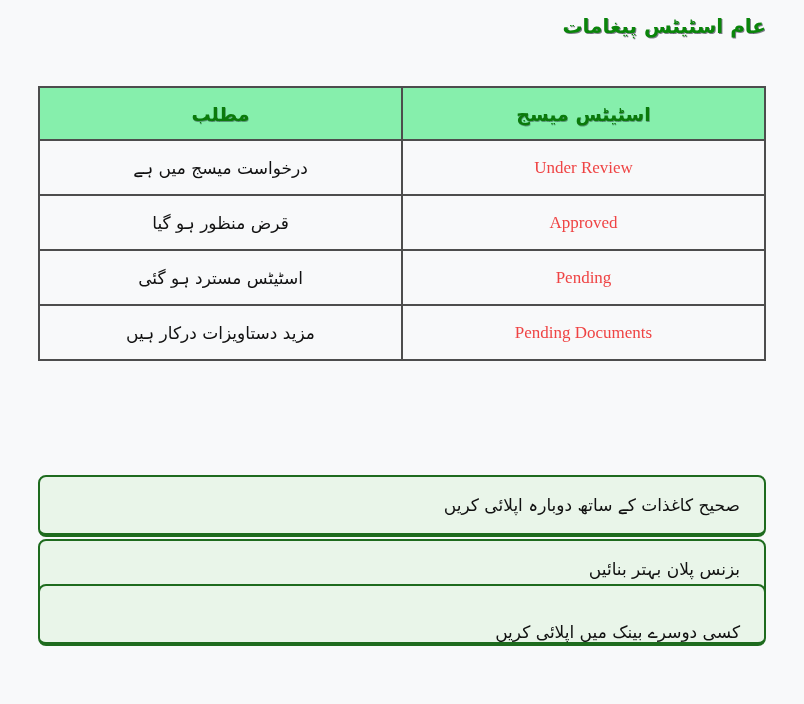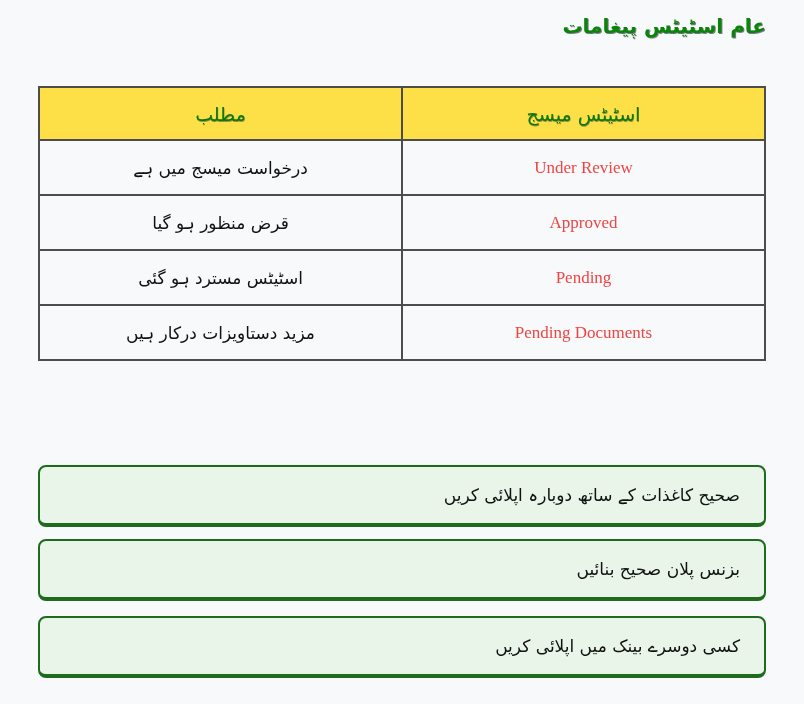--- a/index.html
+++ b/index.html
@@ -38,24 +38,24 @@
     border-collapse: collapse;
     table-layout: fixed;
   }
   #status-table th, #status-table td {
     border: 2px solid #4d4d4d;
     text-align: center;
     vertical-align: middle;
   }
   #status-table th {
     height: 53px;
-    background: #fde047;
+    background: #86efac;
     color: #0a7a0a;
     font-size: 19px;
-    font-weight: normal;
+    font-weight: bold;
     text-shadow: 0.5px 0.5px 0 rgba(20,20,40,0.4);
   }
   #status-table td { height: 55px; }
   #status-table td.meaning-cell {
     font-size: 17px;
     color: #111;
   }
   #status-table td.status-cell {
     font-family: "Liberation Serif", serif;
     font-size: 17px;
@@ -68,23 +68,23 @@
     width: 728px;
     height: 62px;
     background: #e9f5e9;
     border: 2px solid #1e6b1e;
     border-bottom-width: 4px;
     border-radius: 8px;
     display: flex;
     align-items: center;
     padding: 0 24px;
   }
-  #suggestion-0 { top: 465px; }
+  #suggestion-0 { top: 475px; }
   #suggestion-1 { top: 539px; }
-  #suggestion-2 { top: 616px; }
+  #suggestion-2 { top: 584px; align-items: flex-end; }
   .suggestion-text {
     font-size: 17px;
     color: #111;
     white-space: nowrap;
   }
 </style>
 </head>
 <body>
 
 <div id="doc">
@@ -117,20 +117,20 @@
       </tr>
     </tbody>
   </table>
 
 
   <div id="suggestion-0" class="suggestion-box">
     <span class="suggestion-text">صحیح کاغذات کے ساتھ دوبارہ اپلائی کریں</span>
   </div>
 
   <div id="suggestion-1" class="suggestion-box">
-    <span class="suggestion-text">بزنس پلان صحیح بنائیں</span>
+    <span class="suggestion-text">بزنس پلان بہتر بنائیں</span>
   </div>
 
   <div id="suggestion-2" class="suggestion-box">
     <span class="suggestion-text">کسی دوسرے بینک میں اپلائی کریں</span>
   </div>
 
 </div>
 
 </body></html>

